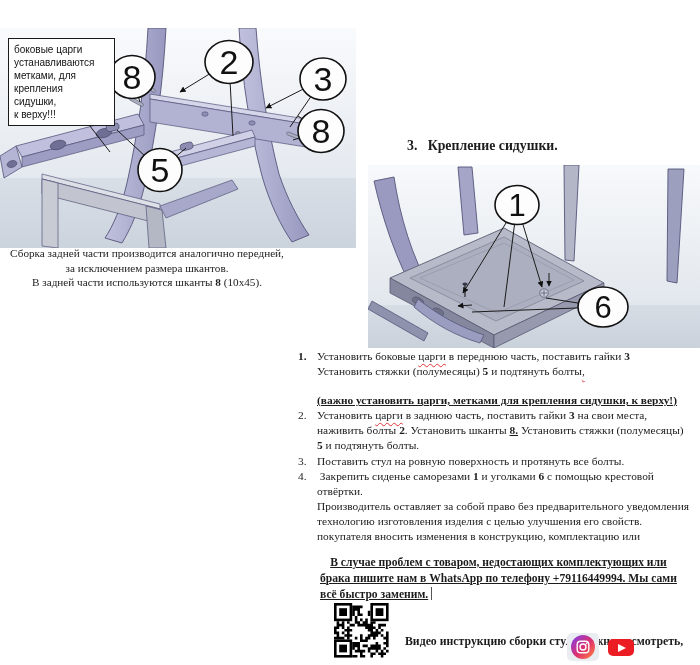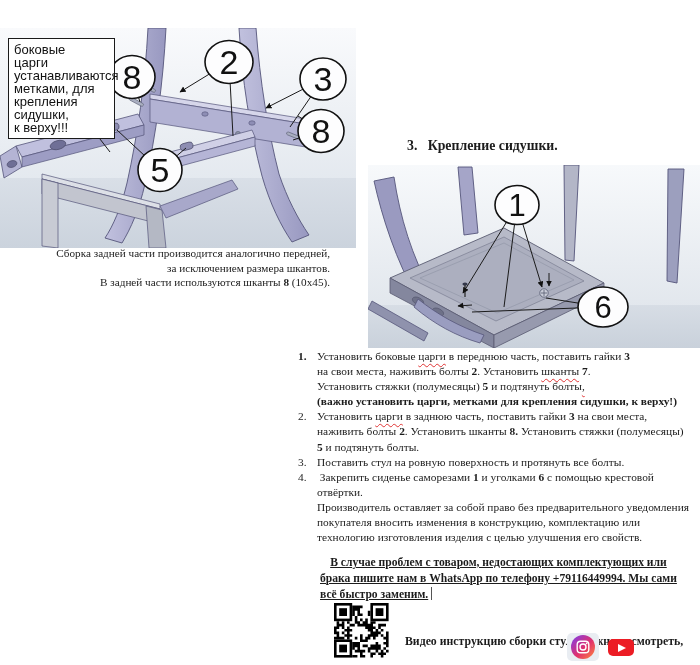--- a/index.html
+++ b/index.html
@@ -6,28 +6,28 @@
   .sheet{position:relative;width:700px;height:665px;background:#ffffff;overflow:hidden;
          font-family:"Liberation Serif","DejaVu Serif",serif;color:#1c1c1c;}
   .abs{position:absolute;}
   .t2{left:84px;top:6px;font-size:14.6px;white-space:pre;font-weight:700;margin-top:24px;}
   .t3{left:407px;top:138px;font-size:13.8px;white-space:pre;font-weight:600;}
   .diagram{position:absolute;}
   .d1{left:0;top:28px;width:356px;height:220px;}
   .d2{left:368px;top:165px;width:332px;height:183px;}
   .notebox{position:absolute;left:8px;top:38px;width:88px;background:#fff;border:1.4px solid #1a1a1a;
            padding:4px 12px 4px 5px;font-family:"Liberation Sans","DejaVu Sans",sans-serif;
-           font-size:13px;line-height:13px;color:#111;}
-  .caption{left:0;top:246px;width:294px;text-align:right;font-size:11.2px;line-height:14.6px;white-space:nowrap;margin-left:36px;}
+           font-size:10px;line-height:13px;color:#111;}
+  .caption{left:0;top:246px;width:294px;text-align:center;font-size:11.2px;line-height:14.6px;white-space:nowrap;}
   .steps{left:298px;top:349px;font-size:11.4px;line-height:15.1px;}
   .step{position:relative;padding-left:19px;}
   .num{position:absolute;left:0;top:0;}
   .ln{white-space:pre;}
   .b{font-weight:bold;}
-  .bu{font-weight:bold;text-decoration-thickness:1px;}
+  .bu{font-weight:bold;text-decoration:underline;text-decoration-thickness:1px;margin-top:14px;}
   .sq{text-decoration-line:underline;text-decoration-style:wavy;text-decoration-color:#e03434;
       text-decoration-thickness:1px;text-underline-offset:2.5px;text-align:right;}
   .warranty{left:320px;top:555px;font-size:11.6px;line-height:16px;font-weight:bold;}
   .warranty .ln{text-decoration:underline;text-decoration-thickness:1px;text-align:center;}
   .caret{display:inline-block;width:1.2px;height:13px;background:#555;margin-left:3px;vertical-align:-2px;}
   .videotext{left:405px;top:600px;font-size:11.8px;line-height:16.6px;font-weight:bold;white-space:pre;}
   .qr{left:332px;top:601px;width:58px;height:58px;}
   .ig{left:567px;top:633px;width:32px;height:28px;background:#e9edf2;border-radius:5px;
       display:flex;align-items:center;justify-content:center;}
   .yt{left:608px;top:639px;width:26px;height:17px;background:#ec1c24;border-radius:5px;
@@ -227,41 +227,40 @@
         <ellipse cx="235" cy="142" rx="25" ry="20" fill="#fdfdfe" stroke="#111" stroke-width="1.6"></ellipse>
         <text class="co-txt" x="235" y="153" font-size="31" text-anchor="middle">6</text>
       </g>
     </svg>
   </div>
 
   <div class="abs steps">
     <div class="step">
       <span class="num b">1.</span>
       <div class="ln"><span>Установить боковые </span><span class="sq">царги</span><span> в переднюю часть, поставить гайки </span><span class="b">3</span></div>
-      <div class="ln"><span>на свои места, наживить болты </span><span class="b">2</span><span>. Установить </span><span class="sq">шканты</span><span> </span><span class="b">7</span><span>.</span></div>
       <div class="ln"><span>Установить стяжки (полумесяцы) </span><span class="b">5</span><span> и подтянуть болты</span><span class="sq">,</span></div>
       <div class="ln bu">(важно установить царги, метками для крепления сидушки, к верху!)</div>
     </div>
     <div class="step">
       <span class="num">2.</span>
       <div class="ln"><span>Установить </span><span class="sq">царги</span><span> в заднюю часть, поставить гайки </span><span class="b">3</span><span> на свои места,</span></div>
       <div class="ln"><span>наживить болты </span><span class="b">2</span><span>. Установить шканты </span><span class="bu">8.</span><span> Установить стяжки (полумесяцы)</span></div>
       <div class="ln"><span class="b">5</span><span> и подтянуть болты.</span></div>
     </div>
     <div class="step">
       <span class="num">3.</span>
       <div class="ln">Поставить стул на ровную поверхность и протянуть все болты.</div>
     </div>
     <div class="step">
       <span class="num">4.</span>
       <div class="ln"><span> Закрепить сиденье саморезами </span><span class="b">1</span><span> и уголками </span><span class="b">6</span><span> с помощью крестовой</span></div>
       <div class="ln">отвёртки.</div>
       <div class="ln">Производитель оставляет за собой право без предварительного уведомления</div>
+      <div class="ln">технологию изготовления изделия с целью улучшения его свойств.</div>
       <div class="ln">покупателя вносить изменения в конструкцию, комплектацию или</div>
-      <div class="ln">технологию изготовления изделия с целью улучшения его свойств.</div>
     </div>
   </div>
 
   <div class="abs warranty">
     <div class="ln">В случае проблем с товаром, недостающих комплектующих или</div>
     <div class="ln">брака пишите нам в WhatsApp по телефону +79116449994. Мы сами</div>
     <div><span class="ln">всё быстро заменим.</span><span class="caret"></span></div>
   </div>
 
   <div class="abs qr">

